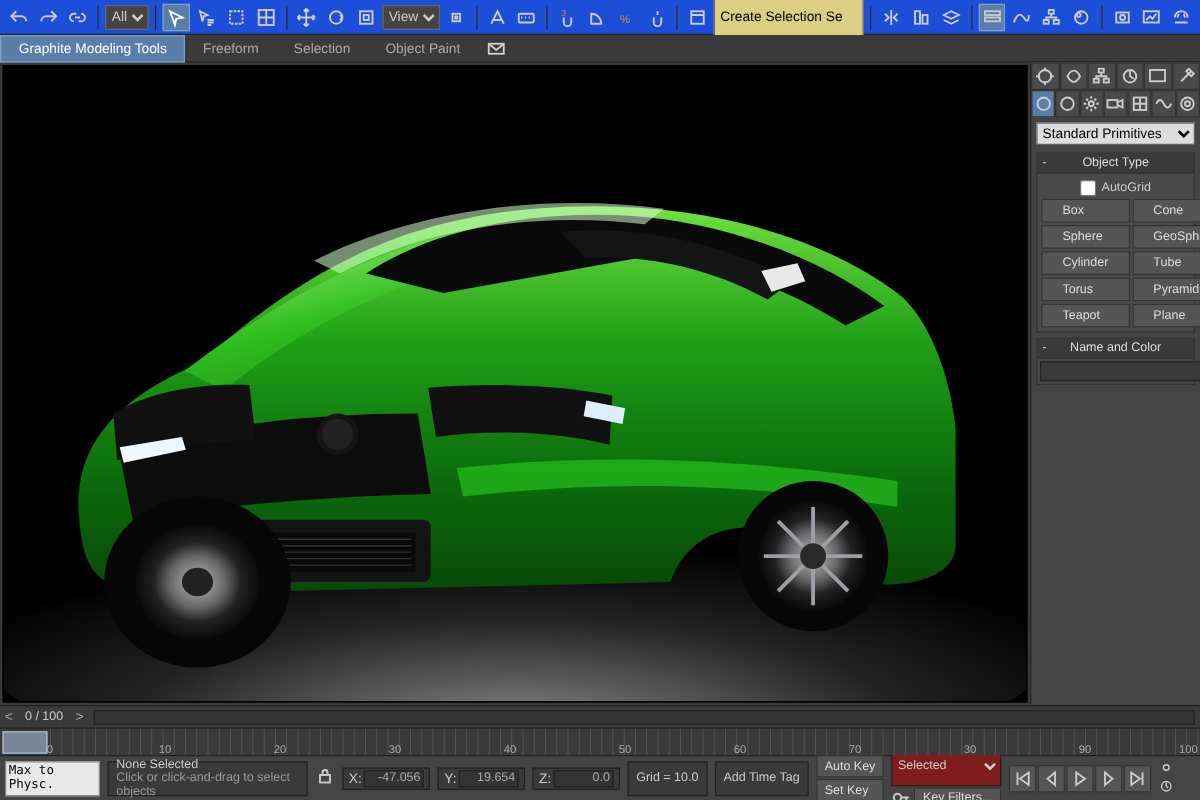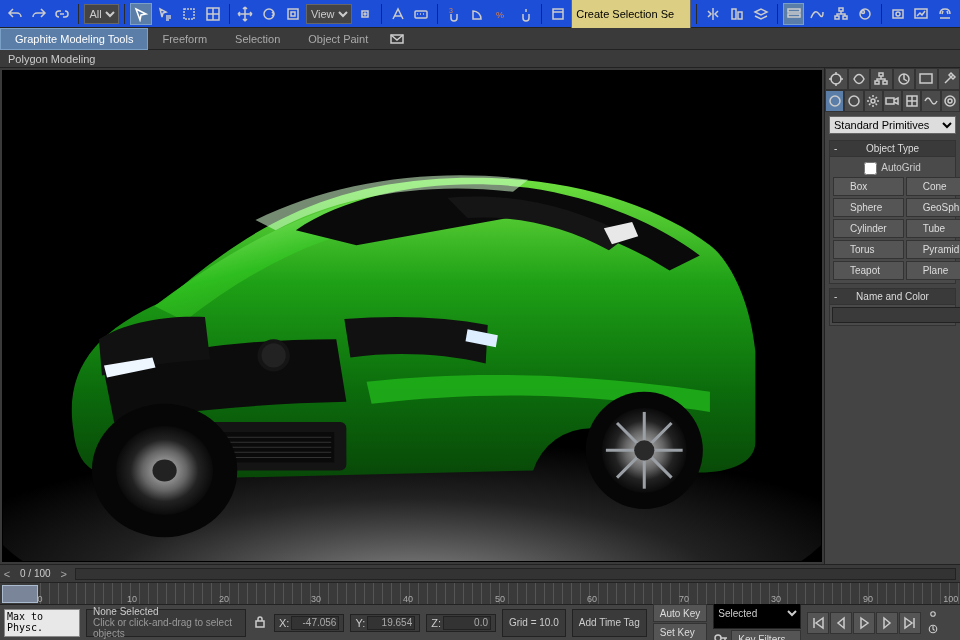--- a/index.html
+++ b/index.html
@@ -57,21 +57,21 @@
 .timeline-ruler .tick-label { position:absolute; bottom:0; font-size:9px; color:#aaa; transform:translateX(-50%); }
 
 .status { height:36px; background:#444; display:flex; align-items:center; border-top:1px solid #222; padding:0 4px; gap:6px; }
 .status .panel { background:#3a3a3a; border:1px solid #222; height:28px; display:flex; flex-direction:column; justify-content:center; padding:0 6px; font-size:10px; }
 .status .panel.wide { width:160px; }
 .status .coord { display:flex; align-items:center; gap:2px; background:#3a3a3a; border:1px solid #222; height:18px; padding:0 4px; }
 .status .coord input { width:48px; background:#333; border:1px solid #222; color:#aaa; height:14px; font-size:10px; text-align:right; padding:0 2px; }
 .status .smallbtn { height:18px; padding:0 6px; background:#555; border:1px solid #333; color:#ddd; font-size:10px; cursor:pointer; display:flex; align-items:center; }
 .status .playback { display:flex; gap:1px; }
 .status .playback .pb { width:22px; height:22px; background:#555; border:1px solid #333; display:flex; align-items:center; justify-content:center; cursor:pointer; color:#ddd; }
-.status select { background:#000000; color:#ccc; border:1px solid #222; height:32px; font-size:10px; }
+.status select { background:#7f1d1d; color:#ccc; border:1px solid #222; height:32px; font-size:10px; }
 .script-listener { width:76px; height:28px; background:#e8e8e8; color:#000; border:1px solid #888; font-size:10px; padding:1px 2px; font-family:monospace; overflow:hidden; }
 
 svg.i { width:16px; height:16px; }
 svg.i path, svg.i line, svg.i polyline, svg.i circle, svg.i rect { stroke:#ccc; stroke-width:1.5; fill:none; }
 .toolbar .icon-btn.active svg.i path, .toolbar .icon-btn.active svg.i line { stroke:#fff; }
 </style>
 </head>
 <body>
 
 <div class="root">
@@ -254,21 +254,20 @@
     <div class="tab">Freeform</div>
     <div class="tab">Selection</div>
     <div class="tab">Object Paint</div>
     <div class="env">
         <svg class="i" viewBox="0 0 16 16">
           <rect x="2" y="4" width="12" height="8"></rect>
           <path d="M2 4l6 5 6-5"></path>
         </svg>
       </div>
   </div>
-  <div class="subribbon">Polygon Modeling</div>
 
   <div class="middle">
     <div class="viewport-wrap">
       <div class="viewport">
         <svg viewBox="0 0 810 490" preserveAspectRatio="xMidYMid slice">
           <defs>
             <radialGradient id="floor" cx="50%" cy="80%" r="60%">
               <stop offset="0%" stop-color="#888"></stop>
                 <stop offset="60%" stop-color="#222"></stop>
                 <stop offset="100%" stop-color="#000"></stop>

